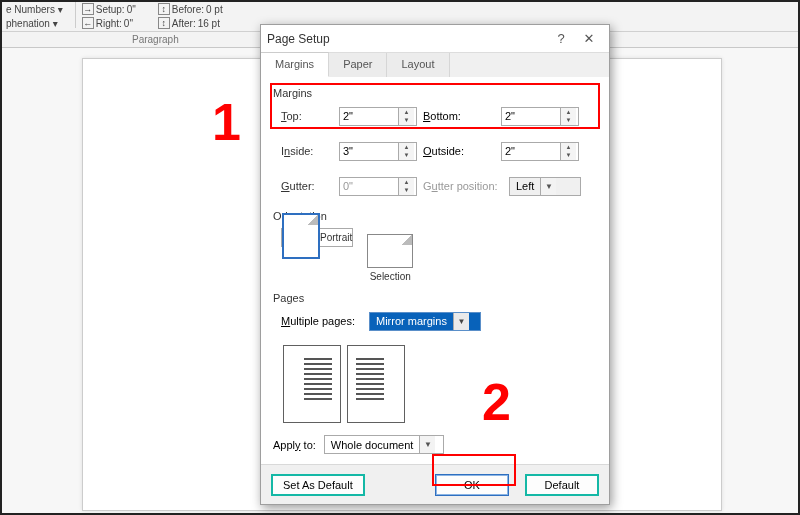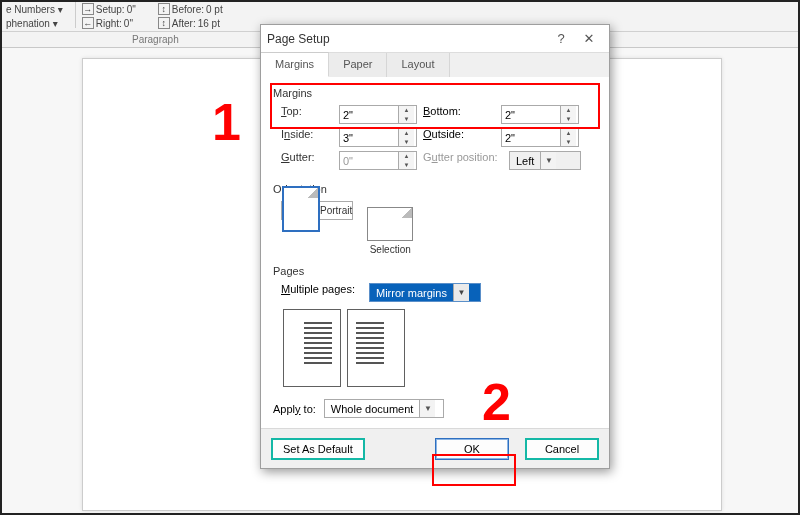--- a/index.html
+++ b/index.html
@@ -73,21 +73,21 @@
   .tab {
     padding:0 14px; line-height:23px; font-size:11px; color:#555;
     border-right:1px solid #d6d6d6; background:#ececec;
   }
   .tab.active { background:#fff; border-top:1px solid #ccc; border-bottom:1px solid #fff; position:relative; top:-1px; height:25px;}
   .dbody {
     padding:10px 12px 6px 12px; position:relative;
   }
   .fs-label { font-size:11px; color:#333; margin-bottom:6px; }
   .mrow {
-    display:flex; height:22px; margin-bottom:1px;
+    display:flex; align-items:center; height:22px; margin-bottom:13px;
   }
   .mlbl {
     width:58px; color:#333; font-size:11px;
   }
   .mlbl2 { width:78px; margin-left:6px; }
   .spin {
     display:flex; align-items:stretch; width:78px; height:19px;
     border:1px solid #aaa; background:#fff;
   }
   .spin input {
@@ -304,15 +304,15 @@
       <span>Appl<span class="u">y</span> to:</span>
       <div class="sel" style="width:120px">
           <span>Whole document</span>
           <div class="dd">▼</div>
         </div>
     </div>
   </div>
   <div class="dbtns">
     <div class="btn def">Set As Default</div>
     <div class="btn primary">OK</div>
-    <div class="btn">Cancel</div>
+    <div class="btn">Default</div>
   </div>
 </div>
 
 </body></html>

